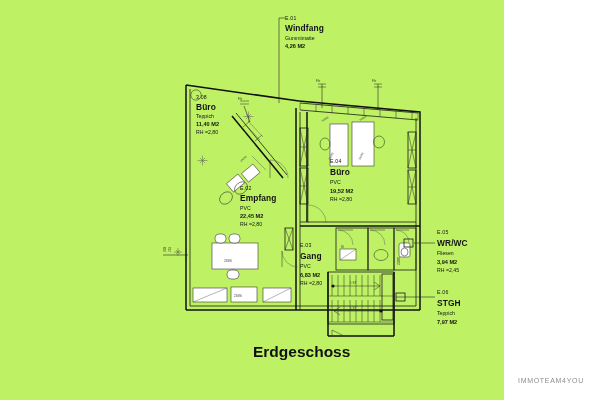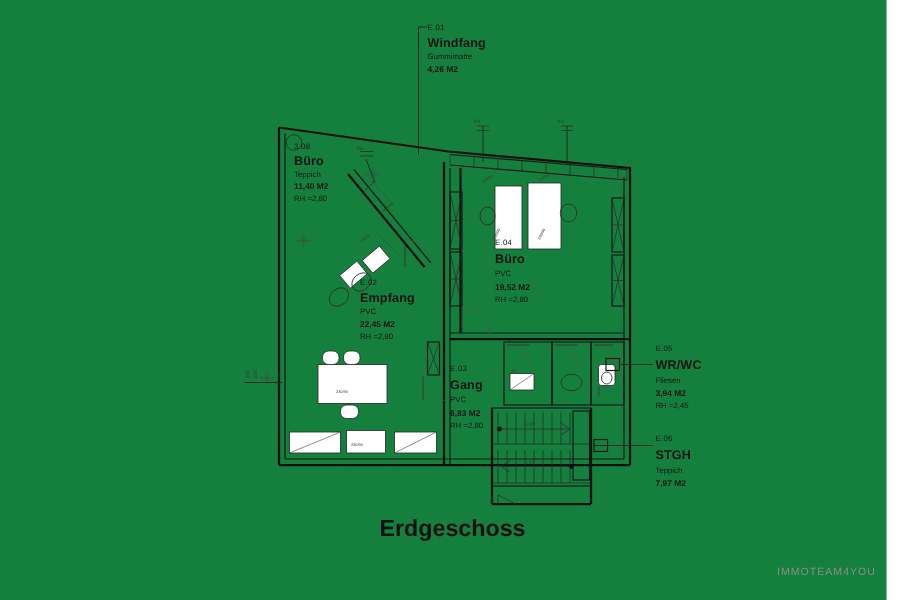--- a/index.html
+++ b/index.html
@@ -1,18 +1,18 @@
 <!DOCTYPE html>
 <html><head>
 <meta charset="utf-8">
 <style>
   html,body{margin:0;padding:0;background:#fff;}
   body{width:600px;height:400px;overflow:hidden;
        font-family:"Liberation Sans","DejaVu Sans",sans-serif;color:#1a1a1a;}
-  #stage{position:relative;width:591px;height:400px;background:#15803d;}
+  #stage{position:relative;width:504px;height:400px;background:#bef264;}
   svg{display:block;}
   .roomlbl{font-family:"Liberation Sans",sans-serif;fill:#141414;}
   .rl-code{font-size:5.2px;letter-spacing:.2px;}
   .rl-name{font-size:8.4px;font-weight:700;letter-spacing:.1px;}
   .rl-mat{font-size:5.2px;}
   .rl-area{font-size:5.6px;font-weight:600;}
   .rl-rh{font-size:5.2px;}
   .tinytxt{font-size:3.1px;fill:#333;font-family:"Liberation Sans",sans-serif;}
   .tinytxt2{font-size:2.6px;fill:#3a3a3a;font-family:"Liberation Sans",sans-serif;}
   .title{font-size:15.5px;font-weight:700;fill:#111;font-family:"Liberation Sans",sans-serif;}

